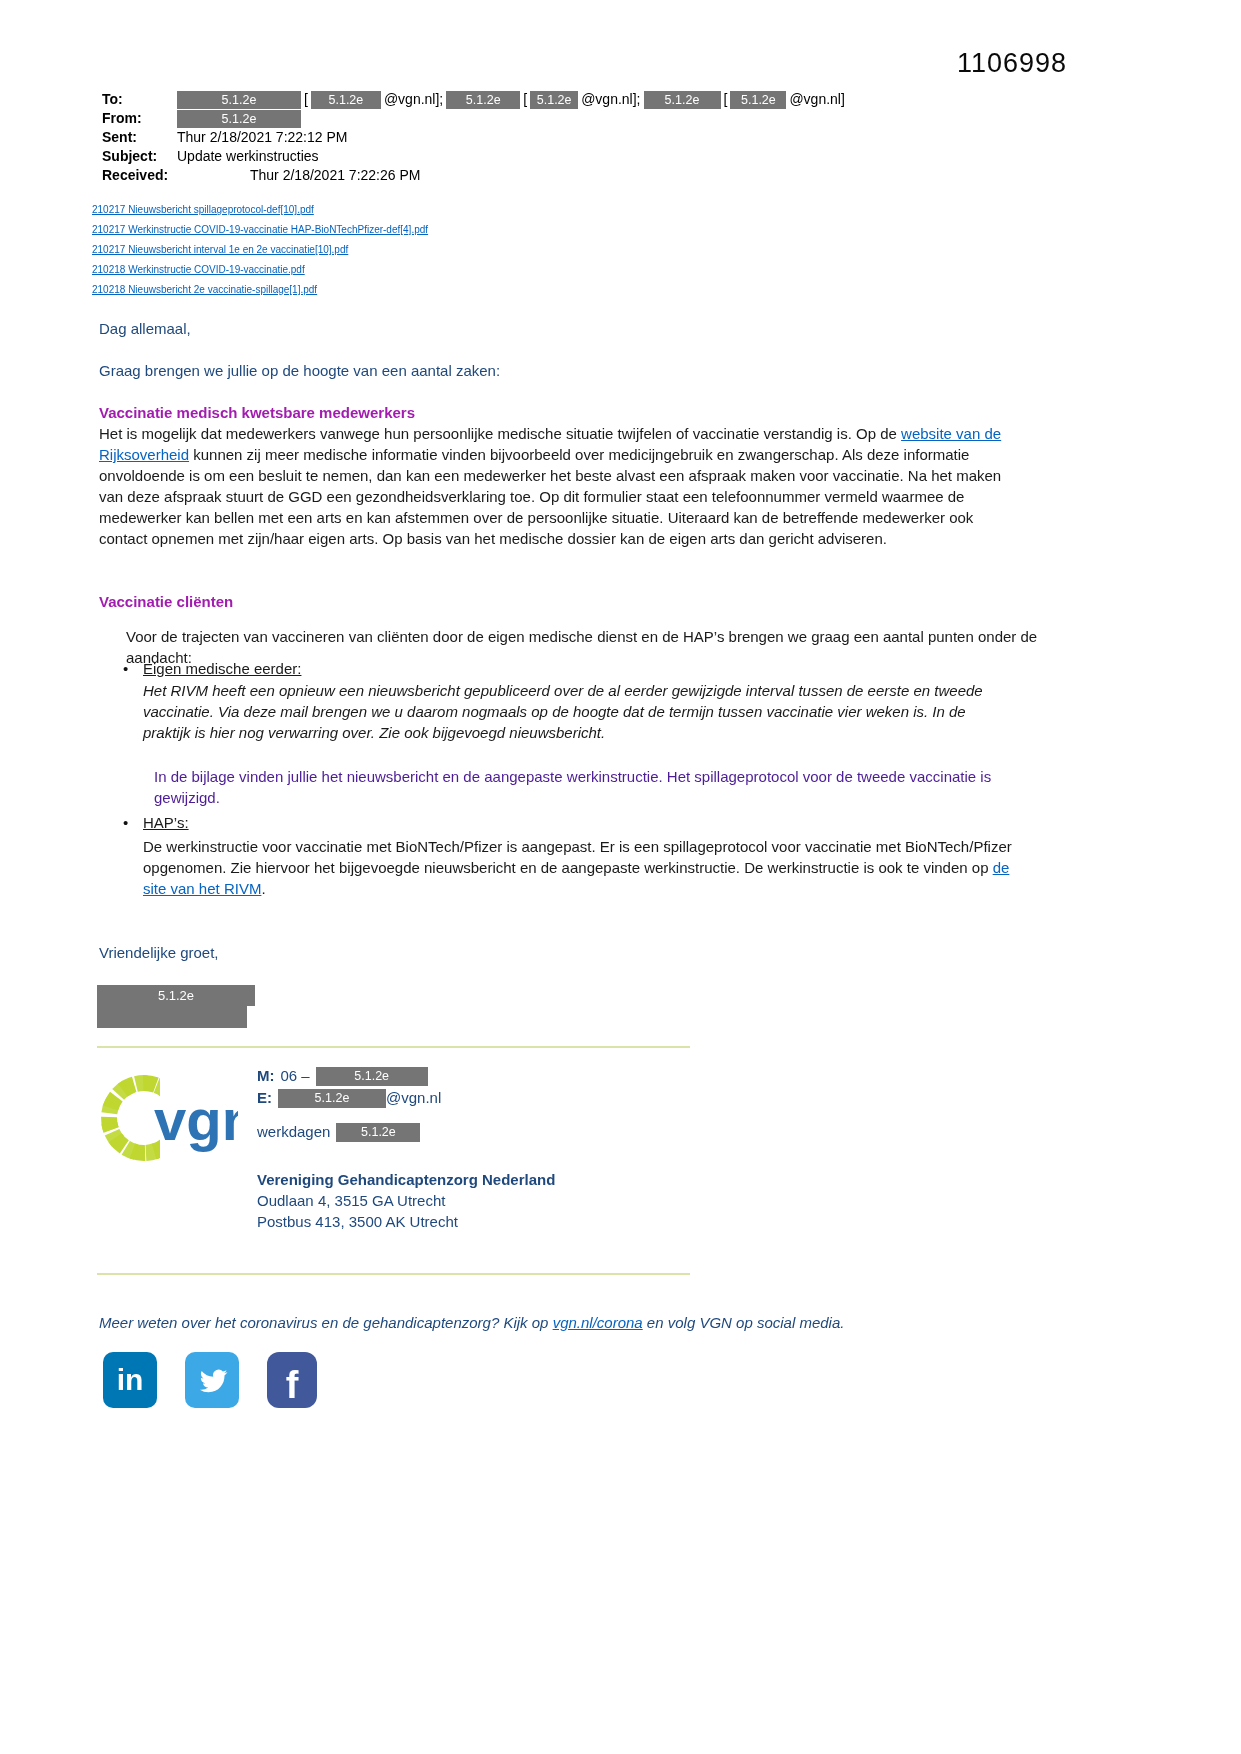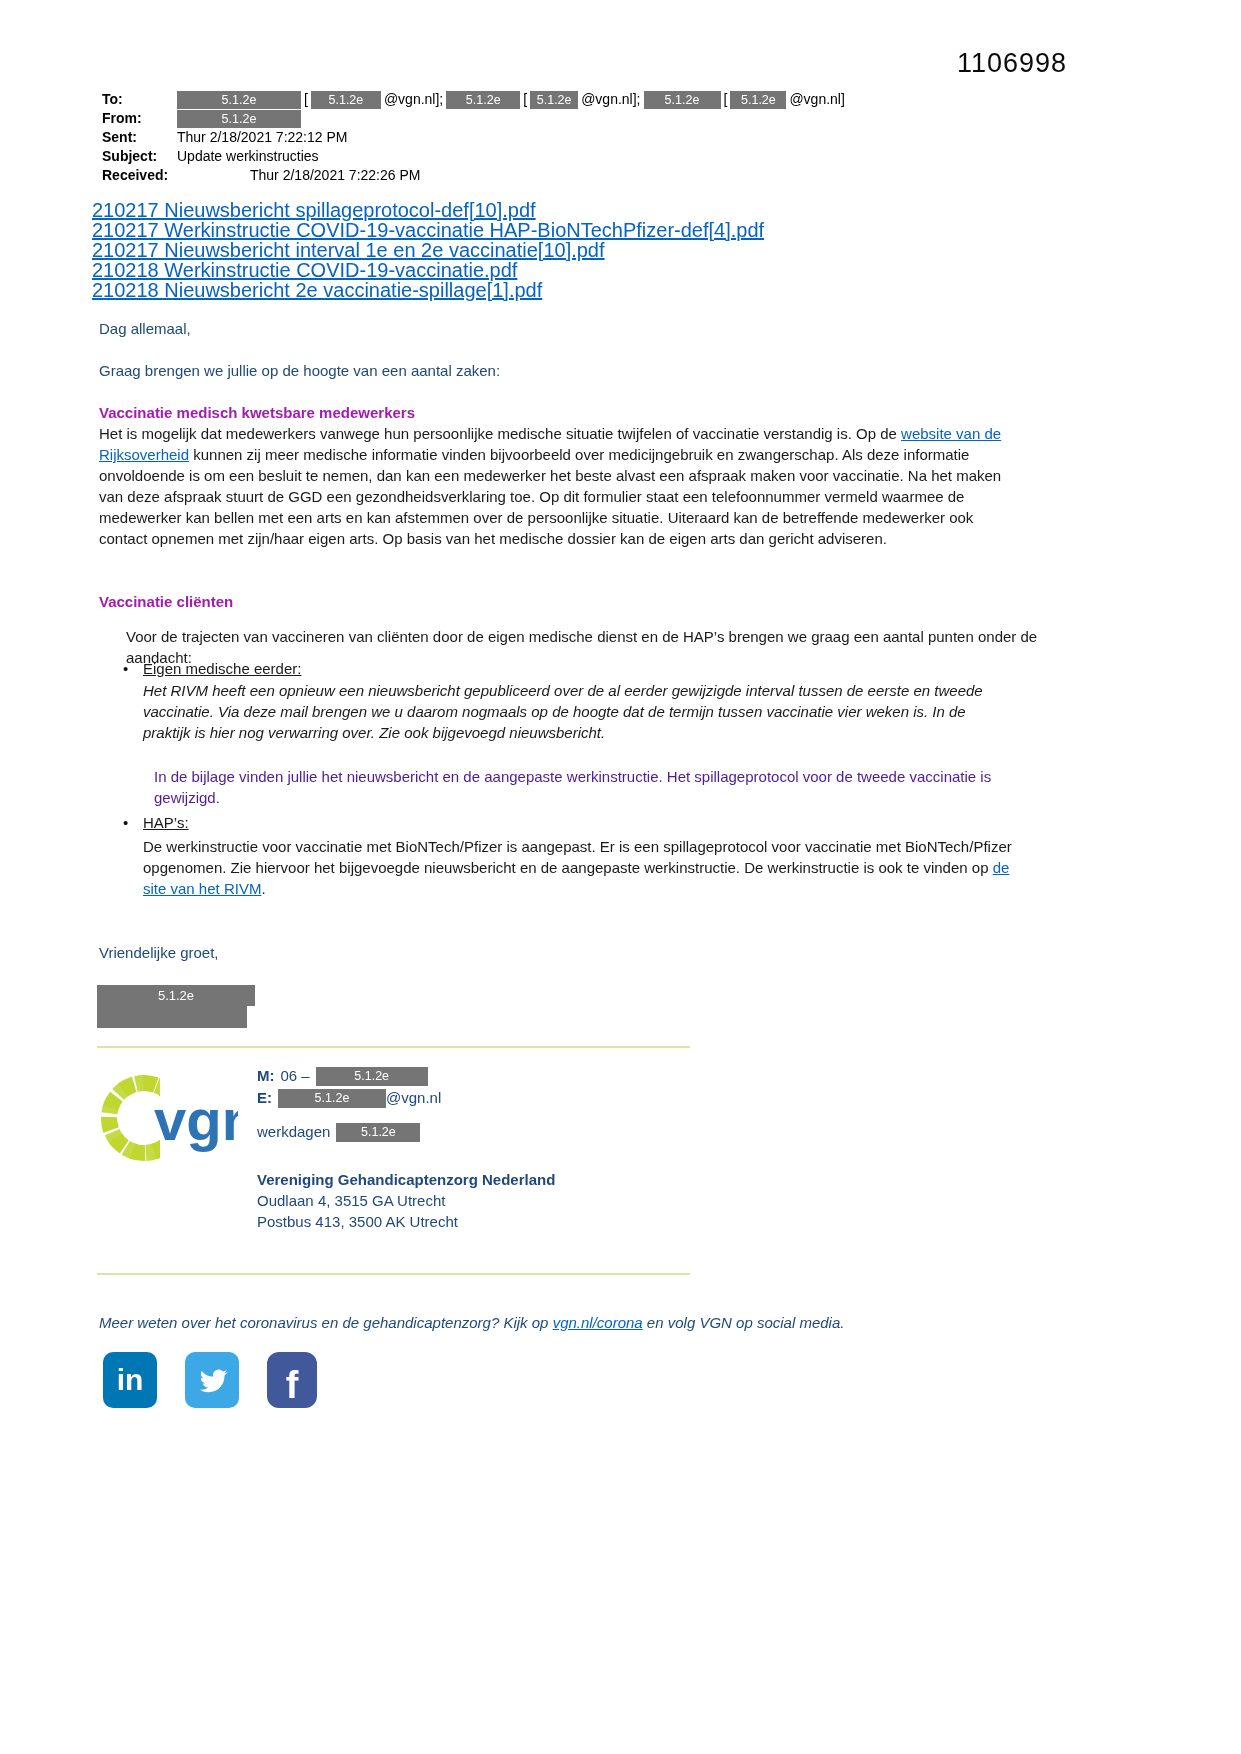--- a/index.html
+++ b/index.html
@@ -16,21 +16,21 @@
   .header-label{font-weight:bold;width:75px;flex:none;}
   .hsep{margin:0 3px;}
   .rd{
     background:#757575;color:#fff;display:inline-block;text-align:center;
     font-size:12.5px;height:18px;line-height:18px;vertical-align:middle;flex:none;
   }
   .w124{width:124px}.w70{width:70px}.w74{width:74px}.w48{width:48px}.w77{width:77px}.w56{width:56px}
   .recv-val{margin-left:73px;}
 
   
-  .attachments{position:absolute;left:92px;top:200px;width:940px;font-size:20px;}
+  .attachments{position:absolute;left:92px;top:200px;width:940px;font-size:10px;}
   .attachment{display:block;color:#0563C1;text-decoration:underline;line-height:20px;cursor:pointer;}
 
   
   .para{position:absolute;left:99px;width:916px;font-size:15px;line-height:21px;color:#1a1a1a;}
   .navy{color:#1F497D;}
   .bold-heading{font-weight:bold;color:#a21caf;}
   .inline-link{color:#0563C1;text-decoration:underline;cursor:pointer;}
   .bullet-line{position:absolute;left:99px;width:916px;font-size:15px;line-height:21px;}
   .bullet-dot{position:absolute;left:24px;top:0;}
   .bullet-label{margin-left:44px;text-decoration:underline;color:#1a1a1a;}

